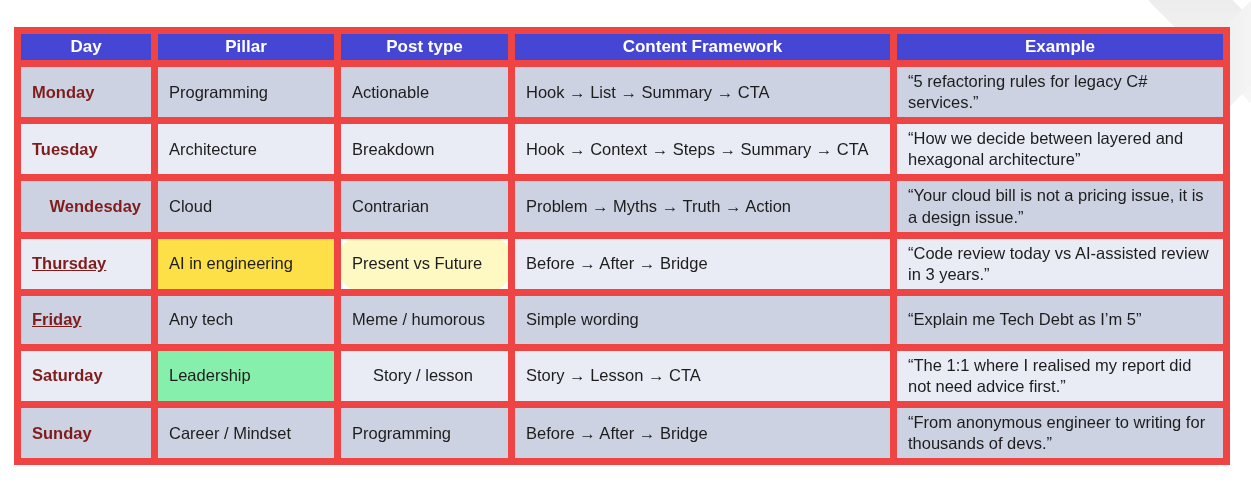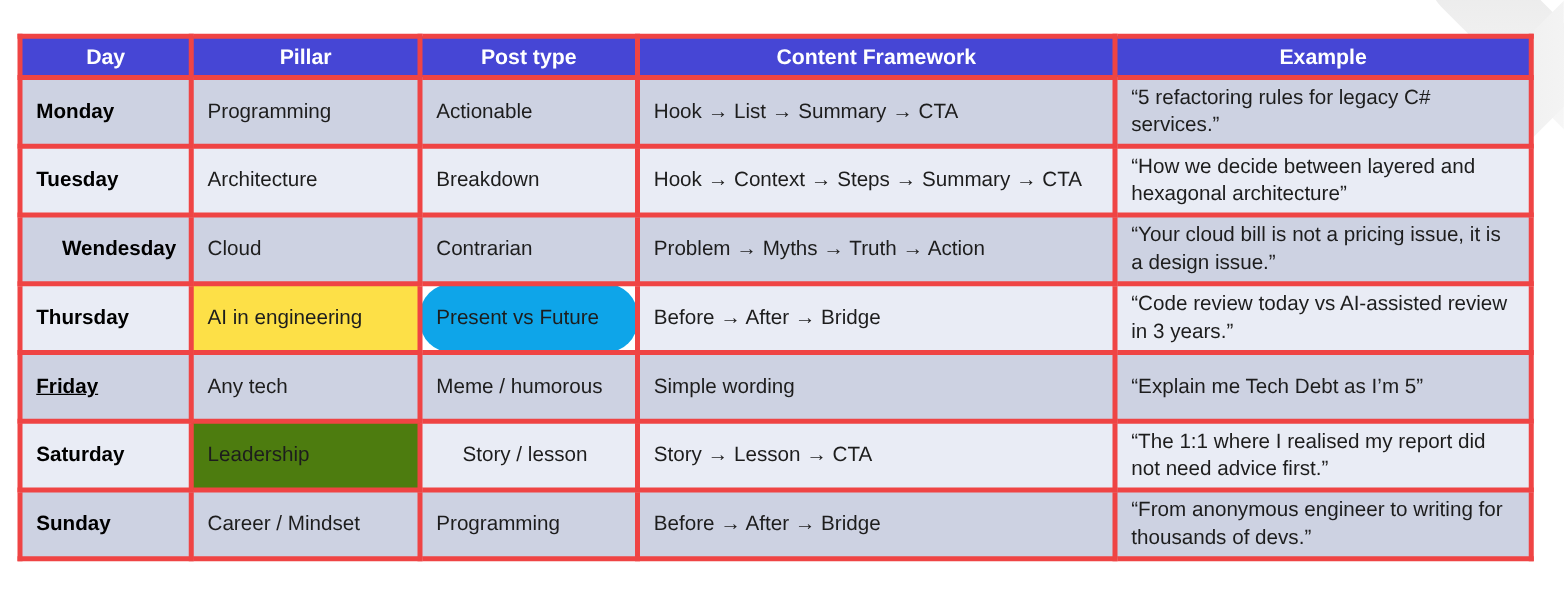--- a/index.html
+++ b/index.html
@@ -24,38 +24,38 @@
   }
   .watermark .bar.a { transform: rotate(45deg); }
   .watermark .bar.b { transform: rotate(-45deg); }
 
   table.calendar {
     position: absolute; left: 14px; top: 27px; z-index: 1;
     width: 1209px;
     border-collapse: collapse; table-layout: fixed;
   }
   .calendar th, .calendar td {
-    border: 4px solid #ef4444;
+    border: 7px solid #ef4444;
     vertical-align: middle;
     box-sizing: border-box;
     margin-top: 23px;
   }
   .calendar thead th {
     color: #ffffff;
     font-size: 17px; font-weight: bold;
     text-align: center;
     height: 33px; padding: 2px 4px;
   }
   .calendar tbody td {
     font-size: 16.5px; color: #1d1d1d;
     height: 55px; line-height: 1.28;
     padding: 4px 10px 4px 11px;
     text-align: left;
   }
-  .calendar tbody td.day-cell { font-weight: bold; color: #000000; }
+  .calendar tbody td.day-cell { font-weight: bold; color: #7f1d1d; }
 </style>
 </head>
 <body>
 
 <div class="stage">
 
   <div class="watermark">
     <div class="bar a"></div>
     <div class="bar b"></div>
   </div>
@@ -93,36 +93,36 @@
           <td style="background: rgb(233, 236, 245);">“How we decide between layered and hexagonal architecture”</td>
         </tr>
         <tr>
           <td class="day-cell" style="background: rgb(205, 210, 226); text-align: right;">Wendesday</td>
           <td style="background: rgb(205, 210, 226);">Cloud</td>
           <td style="background: rgb(205, 210, 226);">Contrarian</td>
           <td style="background: rgb(205, 210, 226);">Problem → Myths → Truth → Action</td>
           <td style="background: rgb(205, 210, 226);">“Your cloud bill is not a pricing issue, it is a design issue.”</td>
         </tr>
         <tr>
-          <td class="day-cell" style="background: rgb(233, 236, 245);">Thursday</td>
+          <td class="day-cell" style="background: rgb(233, 236, 245); text-decoration: underline;">Thursday</td>
           <td style="background: #fde047;">AI in engineering</td>
-          <td style="background: #0ea5e9; border-radius: 25px;">Present vs Future</td>
+          <td style="background: #fef9c3; border-radius: 25px;">Present vs Future</td>
           <td style="background: rgb(233, 236, 245);">Before → After → Bridge</td>
           <td style="background: rgb(233, 236, 245);">“Code review today vs AI-assisted review in 3 years.”</td>
         </tr>
         <tr>
           <td class="day-cell" style="background: rgb(205, 210, 226); text-decoration: underline;">Friday</td>
           <td style="background: rgb(205, 210, 226);">Any tech</td>
           <td style="background: rgb(205, 210, 226);">Meme / humorous</td>
           <td style="background: rgb(205, 210, 226);">Simple wording</td>
           <td style="background: rgb(205, 210, 226);">“Explain me Tech Debt as I’m 5”</td>
         </tr>
         <tr>
           <td class="day-cell" style="background: rgb(233, 236, 245);">Saturday</td>
-          <td style="background: #4d7c0f;">Leadership</td>
+          <td style="background: #86efac;">Leadership</td>
           <td style="background: rgb(233, 236, 245); padding-left: 32px;">Story / lesson</td>
           <td style="background: rgb(233, 236, 245);">Story → Lesson → CTA</td>
           <td style="background: rgb(233, 236, 245);">“The 1:1 where I realised my report did not need advice first.”</td>
         </tr>
         <tr>
           <td class="day-cell" style="background: rgb(205, 210, 226);">Sunday</td>
           <td style="background: rgb(205, 210, 226);">Career / Mindset</td>
           <td style="background: rgb(205, 210, 226);">Programming</td>
           <td style="background: rgb(205, 210, 226);">Before → After → Bridge</td>
           <td style="background: rgb(205, 210, 226);">“From anonymous engineer to writing for thousands of devs.”</td>

